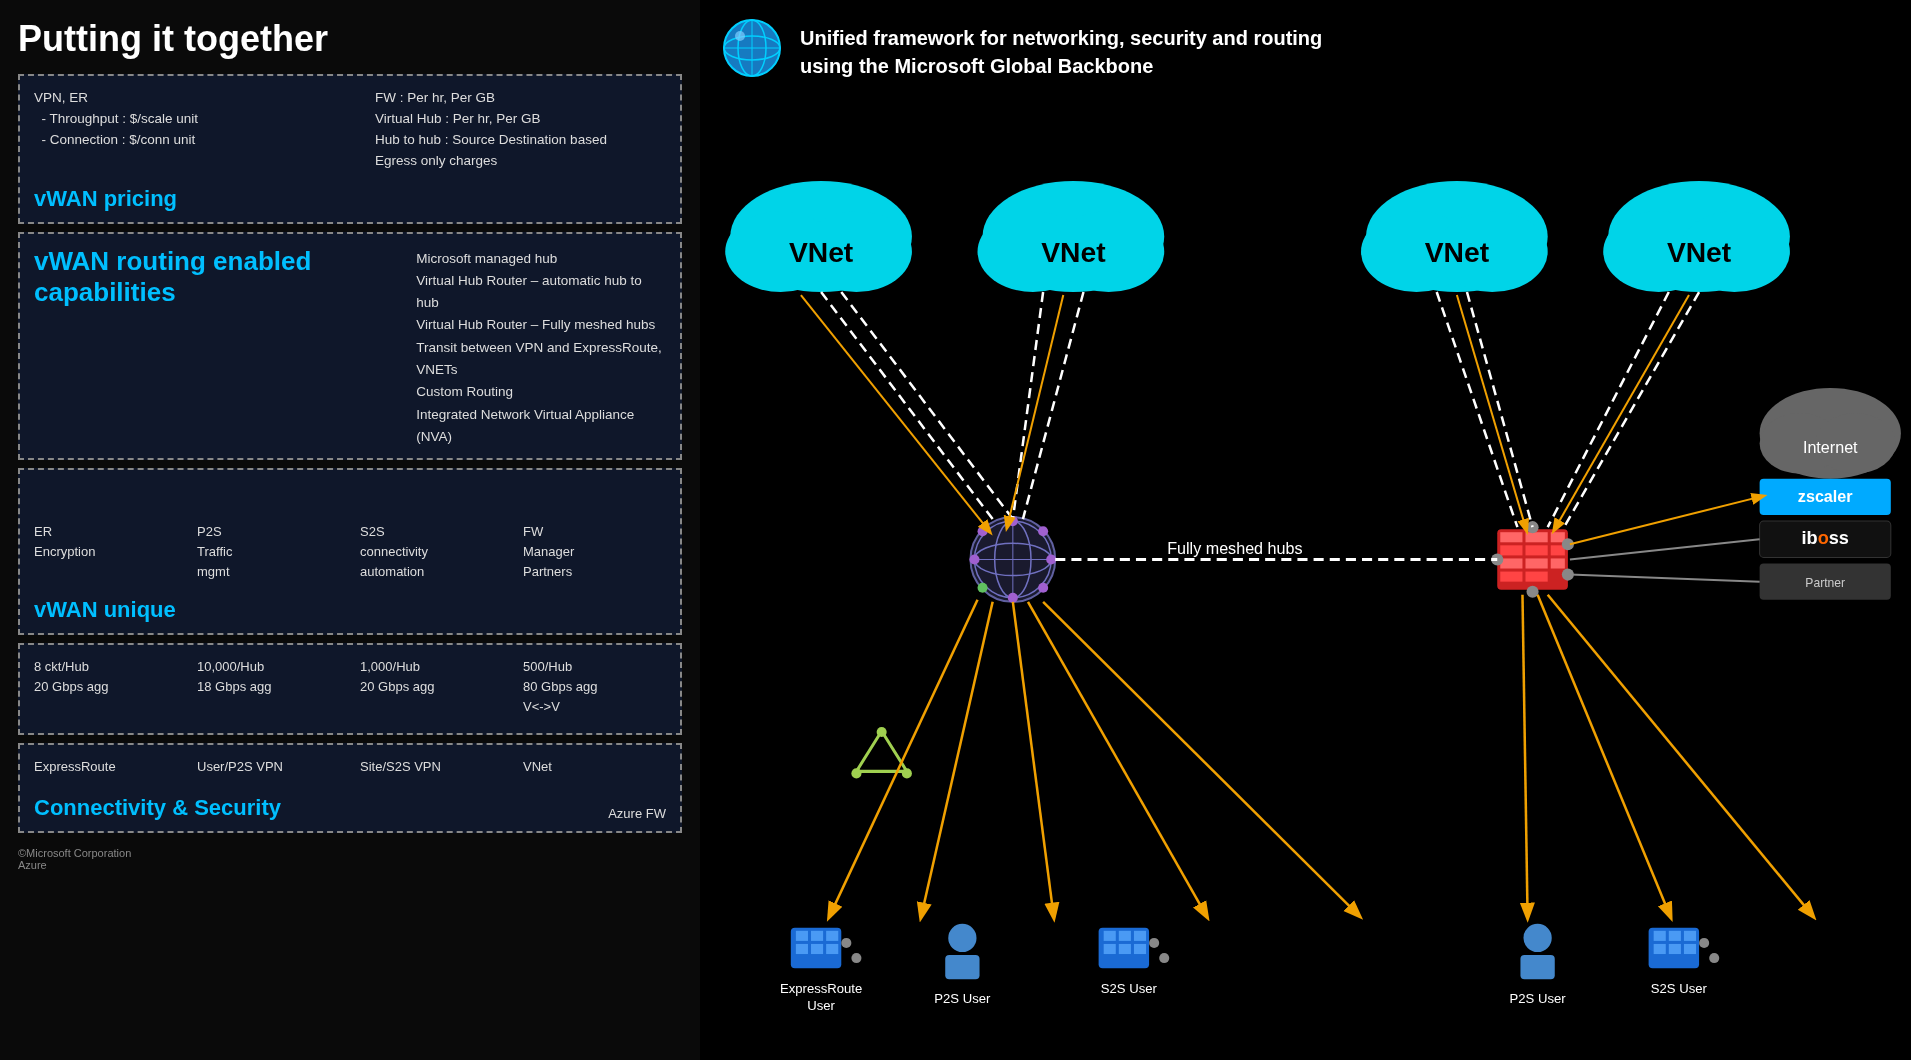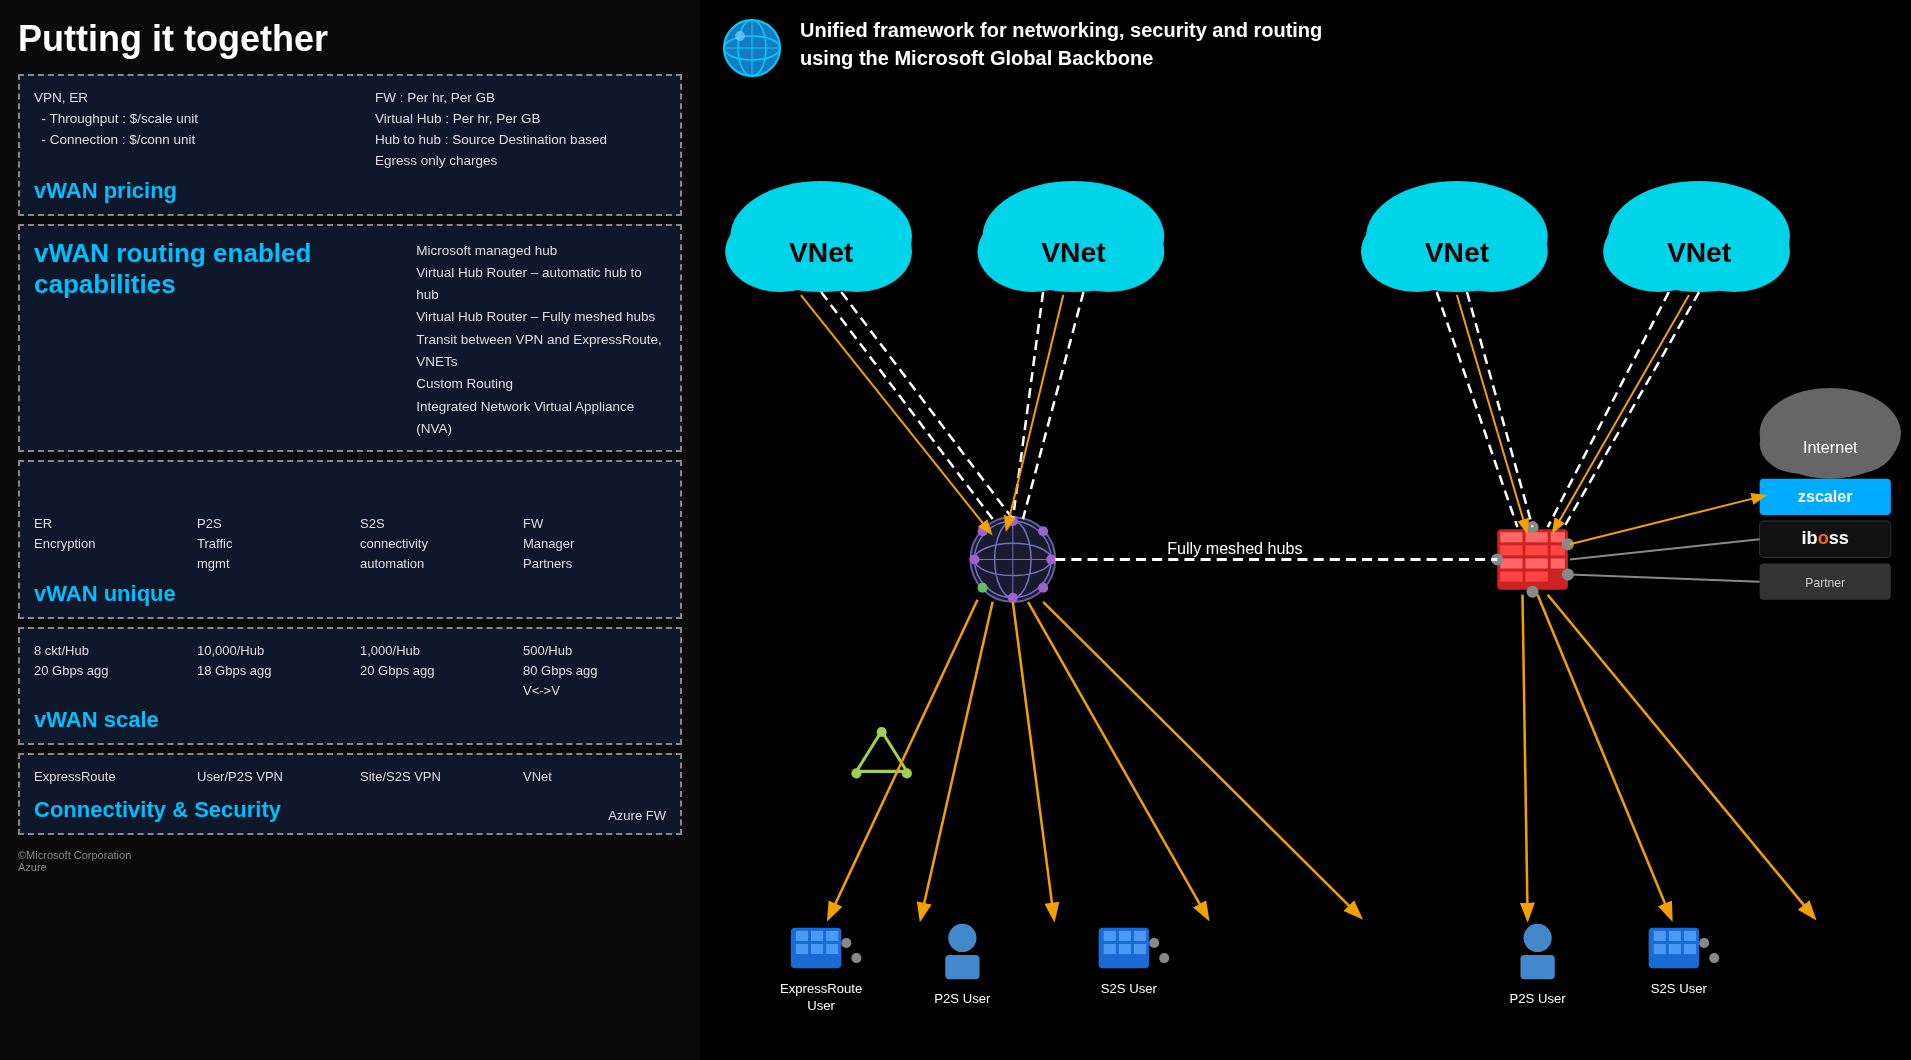--- a/index.html
+++ b/index.html
@@ -35,21 +35,21 @@
       background: #0f172a;
       margin-bottom: 8px;
       padding: 12px 14px 10px 14px;
       position: relative;
     }
 
     .card-label {
       font-size: 22px;
       font-weight: 600;
       color: #00bfff;
-      margin-top: 6px;
+      margin-top: 14px;
     }
 
     .card-content {
       font-size: 13.5px;
       color: #dddddd;
       line-height: 1.55;
     }
 
     .card-two-col {
       display: flex;
@@ -127,21 +127,21 @@
     
     .right-panel {
       flex: 1;
       position: relative;
       background: #000000;
       overflow: hidden;
     }
 
     .header-bar {
       display: flex;
-      align-items: flex-start;
+      align-items: flex-end;
       padding: 16px 28px 10px 20px;
       gap: 16px;
     }
 
     .azure-globe-icon {
       width: 64px;
       height: 64px;
       flex-shrink: 0;
     }
 
@@ -235,21 +235,20 @@
       <div class="scale-col">
         <span>1,000/Hub</span><br>
         <span>20 Gbps agg</span>
       </div>
       <div class="scale-col">
         <span>500/Hub</span><br>
         <span>80 Gbps agg</span><br>
         <span>V&lt;-&gt;V</span>
       </div>
     </div>
-    <div class="card-label">vWAN scale</div>
   </div>
 
   <div class="card connectivity-card">
     <div class="four-col" style="display:flex;gap:20px;margin-bottom:4px;">
       <div class="connectivity-col">
         <span>ExpressRoute</span>
       </div>
       <div class="connectivity-col">
         <span>User/P2S VPN</span>
       </div>

